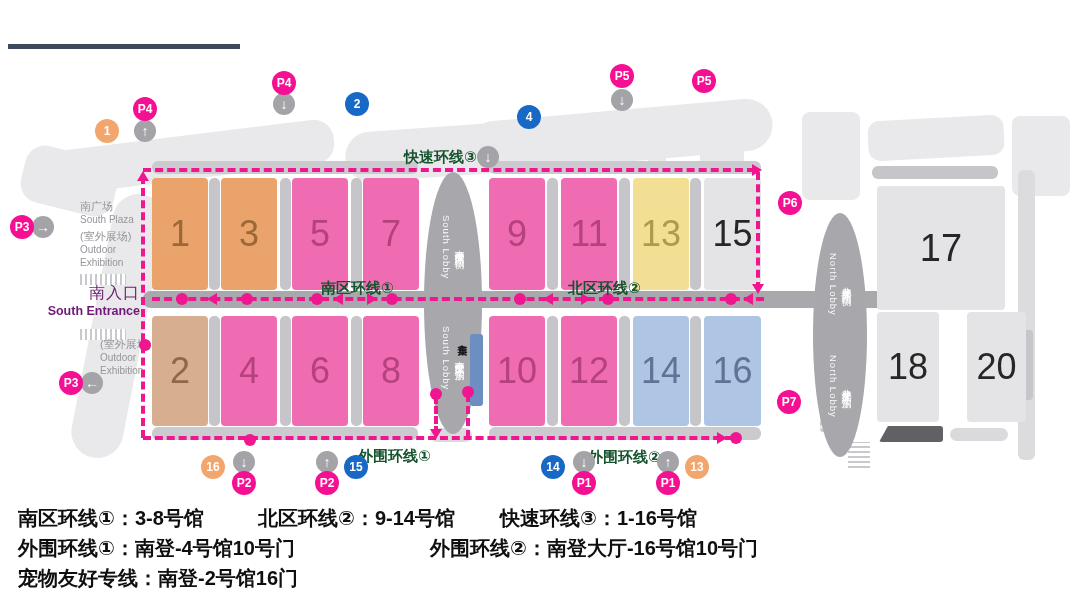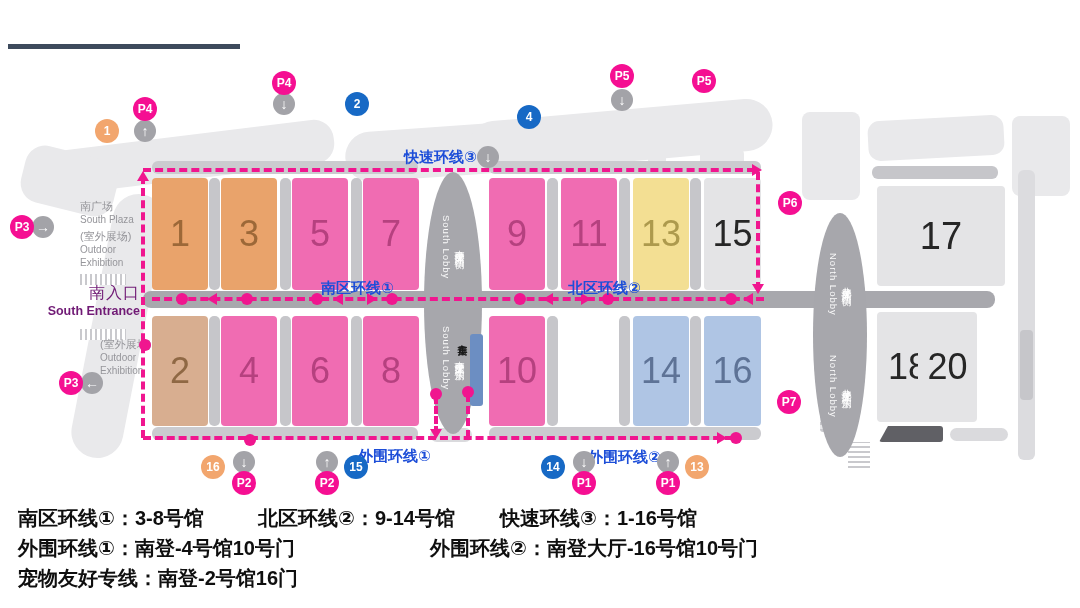--- a/index.html
+++ b/index.html
@@ -40,21 +40,21 @@
   .tri-l{border-right:10px solid #F0168F;border-top:6px solid transparent;border-bottom:6px solid transparent;}
   .tri-u{border-bottom:10px solid #F0168F;border-left:6px solid transparent;border-right:6px solid transparent;}
   .tri-d{border-top:10px solid #F0168F;border-left:6px solid transparent;border-right:6px solid transparent;}
   
   .badge{position:absolute;width:24px;height:24px;border-radius:50%;color:#fff;font-weight:bold;font-size:12px;display:flex;align-items:center;justify-content:center;transform:translate(-50%,-50%);z-index:9;}
   .badge--pink{background:#F50F92;}
   .badge--blue{background:#1769C5;}
   .badge--orange{background:#F2A66E;}
   .arrowc{position:absolute;width:22px;height:22px;border-radius:50%;background:#A3A3A8;color:#fff;font-weight:bold;font-size:14px;display:flex;align-items:center;justify-content:center;transform:translate(-50%,-50%);z-index:8;}
   
-  .maplabel{position:absolute;font-size:15px;font-weight:bold;color:#1d4ed8;z-index:8;white-space:nowrap;}
+  .maplabel{position:absolute;font-size:15px;font-weight:bold;color:#14532d;z-index:8;white-space:nowrap;}
   .areatxt{position:absolute;color:#96969B;font-size:11px;line-height:13px;z-index:5;}
   .areatxt .en{font-size:10px;}
   .entrance{position:absolute;color:#701a75;text-align:right;z-index:5;}
   .entrance .cn{font-size:16px;letter-spacing:1px;}
   .entrance .en{font-size:12.5px;font-weight:bold;}
   
   .vipbar{position:absolute;left:470px;top:334px;width:13px;height:72px;background:#6C8EC2;border-radius:3px;z-index:5;}
   .viptxt{position:absolute;left:457px;top:337px;height:38px;writing-mode:vertical-rl;font-size:10px;line-height:11px;color:#1a1a1a;z-index:6;}
   
   .legend-line{position:absolute;font-size:20px;font-weight:bold;color:#0F0F0F;white-space:nowrap;}
@@ -143,34 +143,37 @@
     </div>
   <div class="hall hall--pink" style="left:292px;top:316px;width:56px;height:110px;">
       <span>6</span>
     </div>
   <div class="hall hall--pink" style="left:363px;top:316px;width:56px;height:110px;">
       <span>8</span>
     </div>
   <div class="hall hall--pink" style="left:489px;top:316px;width:56px;height:110px;">
       <span>10</span>
     </div>
+  <div class="hall hall--pink" style="left:561px;top:316px;width:56px;height:110px;">
+      <span>12</span>
+    </div>
   <div class="hall hall--blue" style="left:633px;top:316px;width:56px;height:110px;">
       <span>14</span>
     </div>
   <div class="hall hall--blue" style="left:704px;top:316px;width:57px;height:110px;">
       <span>16</span>
     </div>
 
-  <div class="hall hall--gray" style="left:877px;top:186px;width:128px;height:100px;">
+  <div class="hall hall--gray" style="left:877px;top:186px;width:128px;height:124px;">
       <span style="font-size:38px;">17</span>
     </div>
   <div class="hall hall--gray" style="left:877px;top:312px;width:62px;height:110px;">
       <span>18</span>
     </div>
-  <div class="hall hall--gray" style="left:918px;top:312px;width:59px;height:110px;">
+  <div class="hall hall--gray" style="left:967px;top:312px;width:59px;height:110px;">
       <span>20</span>
     </div>
 
   <div class="lobby" style="left:424px;top:172px;width:58px;height:262px;">
     <div class="lobby-group">
       <span class="vtxt vtxt--en">South Lobby</span>
       <span class="vtxt">南登录大厅 西侧</span>
     </div>
     <div class="lobby-group">
       <span class="vtxt vtxt--en">South Lobby</span>

